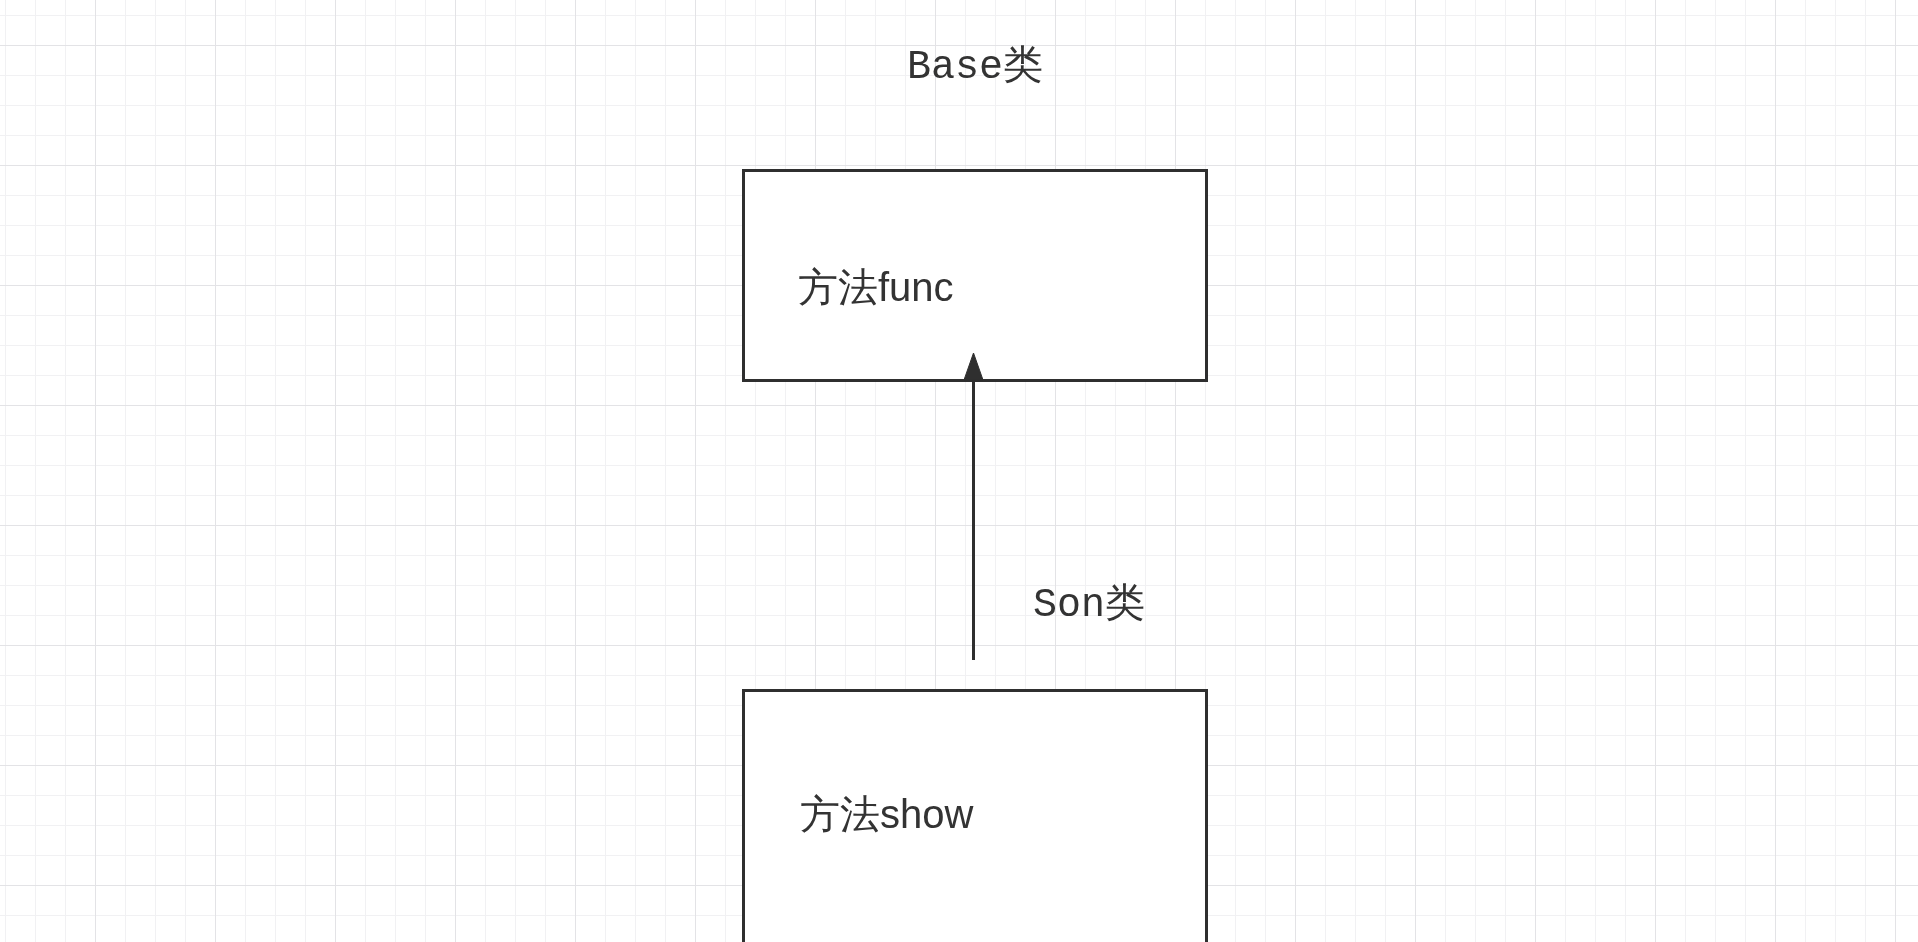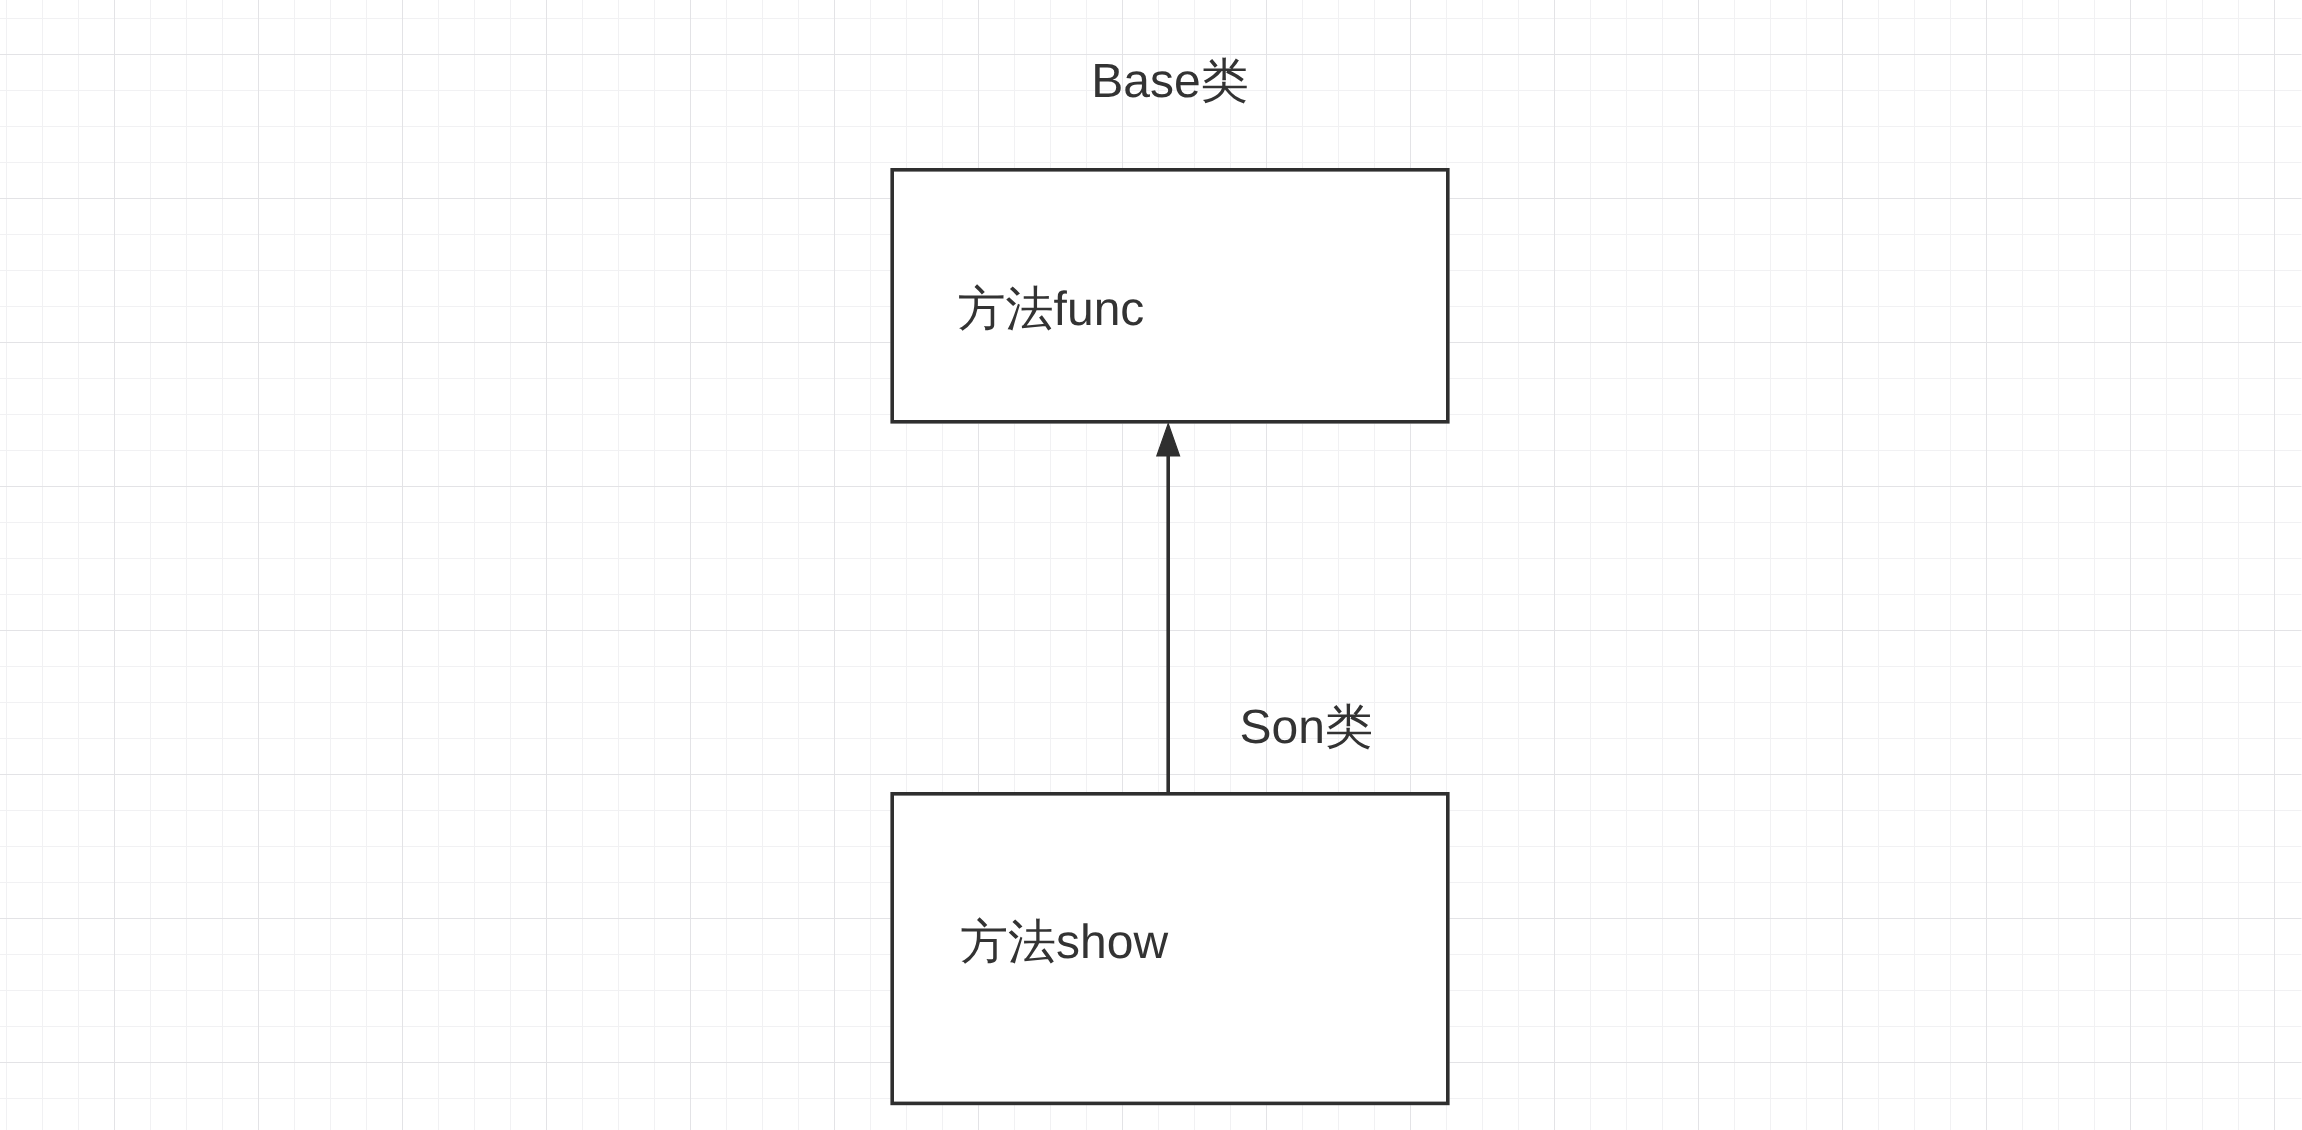--- a/index.html
+++ b/index.html
@@ -25,27 +25,29 @@
     background-size: 120px 120px, 120px 120px, 30px 30px, 30px 30px;
     background-position: 95px 0, 0 45px, 5px 0, 0 15px;
   }
 
   .diagram-text {
     position: absolute;
     color: #333333;
     font-size: 40px;
     line-height: 48px;
     white-space: nowrap;
+    font-family: Liberation Mono, monospace;
   }
 
   .node-box {
     position: absolute;
     box-sizing: border-box;
     background: #ffffff;
     border: 3px solid #2f2f2f;
+    margin-top: 29px;
   }
 
   .node-label {
     position: absolute;
     color: #333333;
     font-size: 40px;
     line-height: 48px;
     white-space: nowrap;
   }
 

